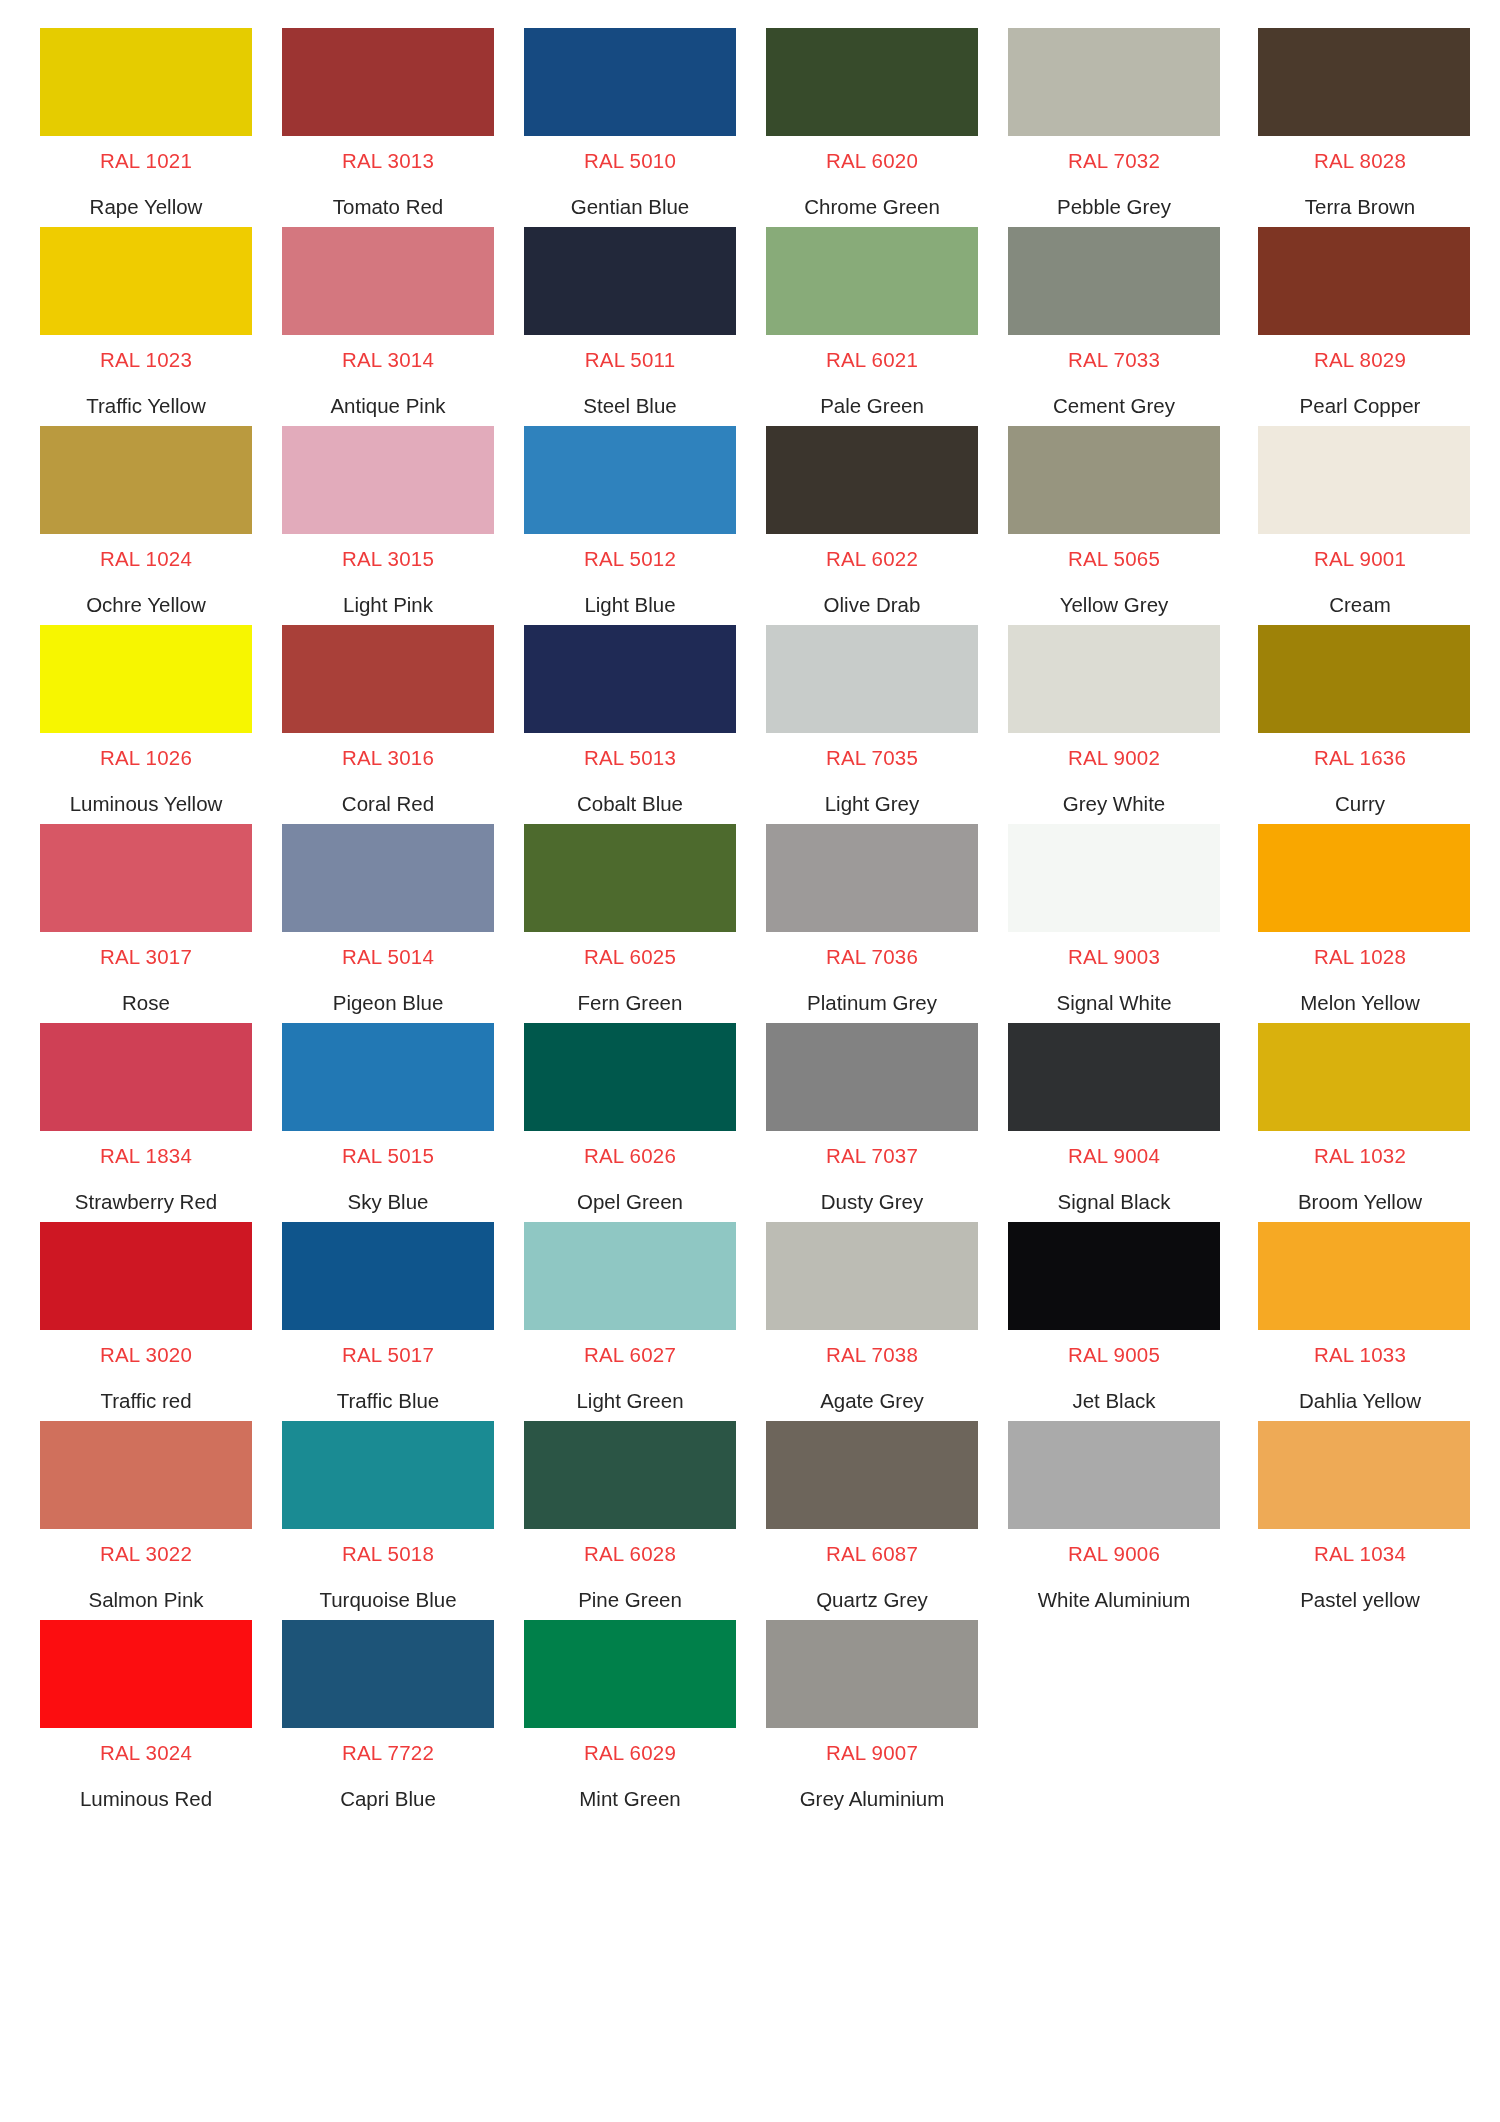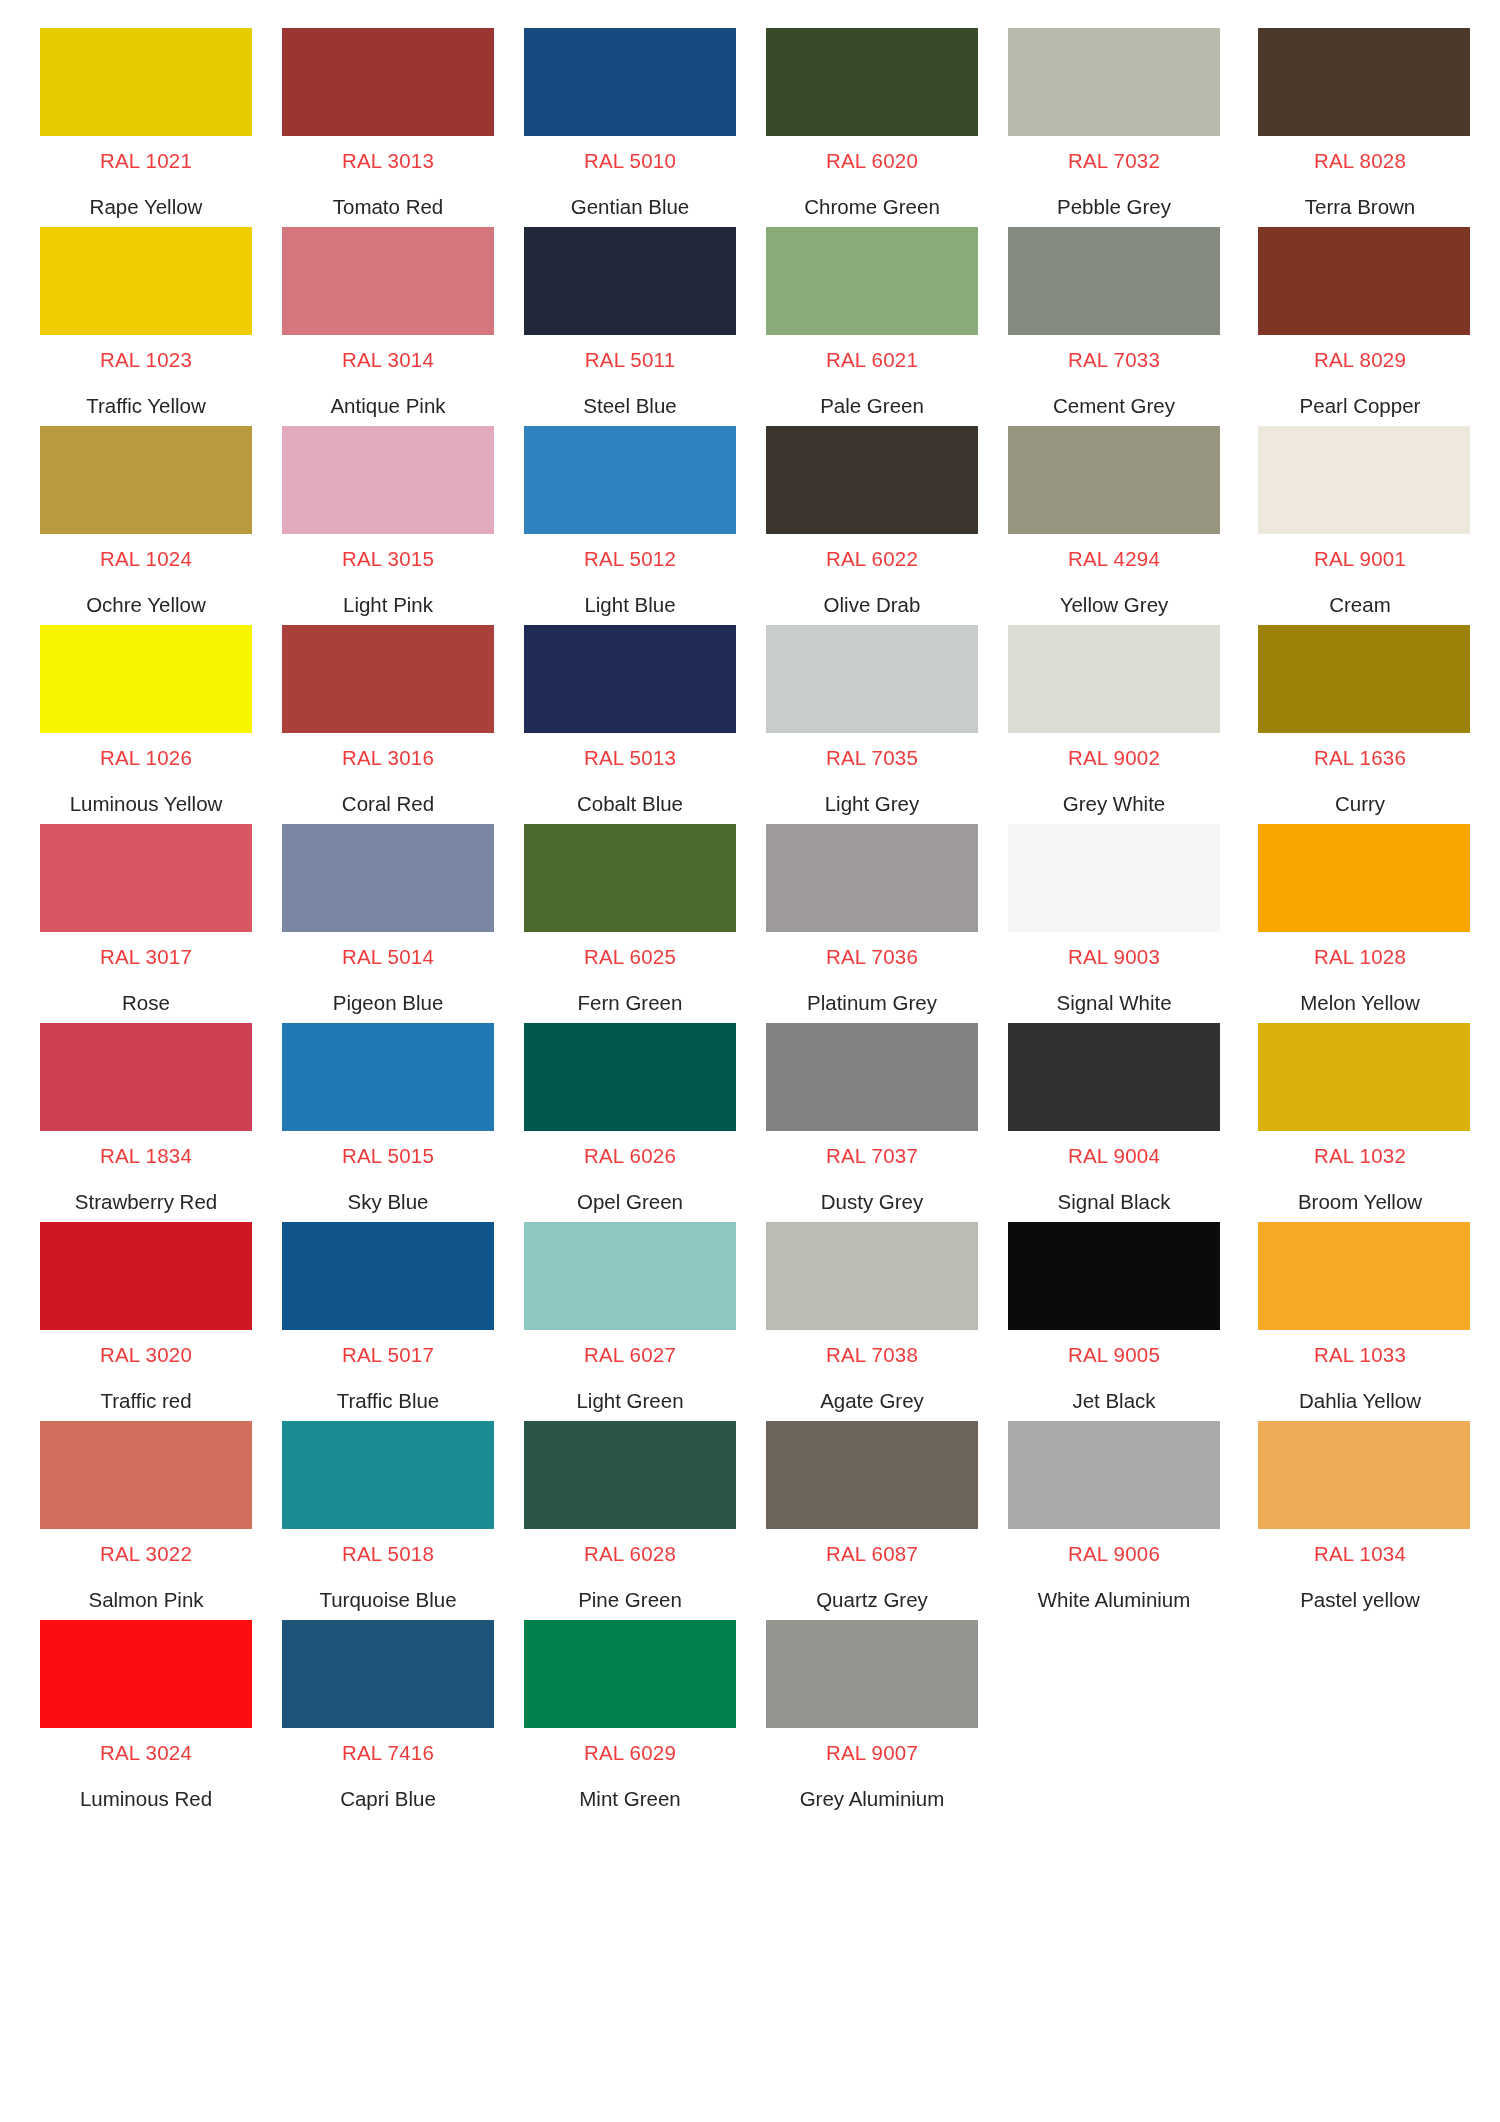--- a/index.html
+++ b/index.html
@@ -139,21 +139,21 @@
         <div class="swatch-code">RAL 5012</div>
         <div class="swatch-name">Light Blue</div>
       </div>
       <div class="swatch-cell">
         <div class="swatch-chip" style="background-color: rgb(59, 53, 45);"></div>
         <div class="swatch-code">RAL 6022</div>
         <div class="swatch-name">Olive Drab</div>
       </div>
       <div class="swatch-cell">
         <div class="swatch-chip" style="background-color: rgb(151, 149, 127);"></div>
-        <div class="swatch-code">RAL 4294</div>
+        <div class="swatch-code">RAL 5065</div>
         <div class="swatch-name">Yellow Grey</div>
       </div>
       <div class="swatch-cell">
         <div class="swatch-chip" style="background-color: rgb(239, 233, 221);"></div>
         <div class="swatch-code">RAL 9001</div>
         <div class="swatch-name">Cream</div>
       </div>
       <div class="swatch-cell">
         <div class="swatch-chip" style="background-color: rgb(247, 246, 0);"></div>
         <div class="swatch-code">RAL 1026</div>
@@ -304,21 +304,21 @@
         <div class="swatch-code">RAL 1034</div>
         <div class="swatch-name">Pastel yellow</div>
       </div>
       <div class="swatch-cell">
         <div class="swatch-chip" style="background-color: rgb(252, 13, 16);"></div>
         <div class="swatch-code">RAL 3024</div>
         <div class="swatch-name">Luminous Red</div>
       </div>
       <div class="swatch-cell">
         <div class="swatch-chip" style="background-color: rgb(29, 84, 120);"></div>
-        <div class="swatch-code">RAL 7416</div>
+        <div class="swatch-code">RAL 7722</div>
         <div class="swatch-name">Capri Blue</div>
       </div>
       <div class="swatch-cell">
         <div class="swatch-chip" style="background-color: rgb(0, 128, 74);"></div>
         <div class="swatch-code">RAL 6029</div>
         <div class="swatch-name">Mint Green</div>
       </div>
       <div class="swatch-cell">
         <div class="swatch-chip" style="background-color: rgb(150, 148, 143);"></div>
         <div class="swatch-code">RAL 9007</div>

